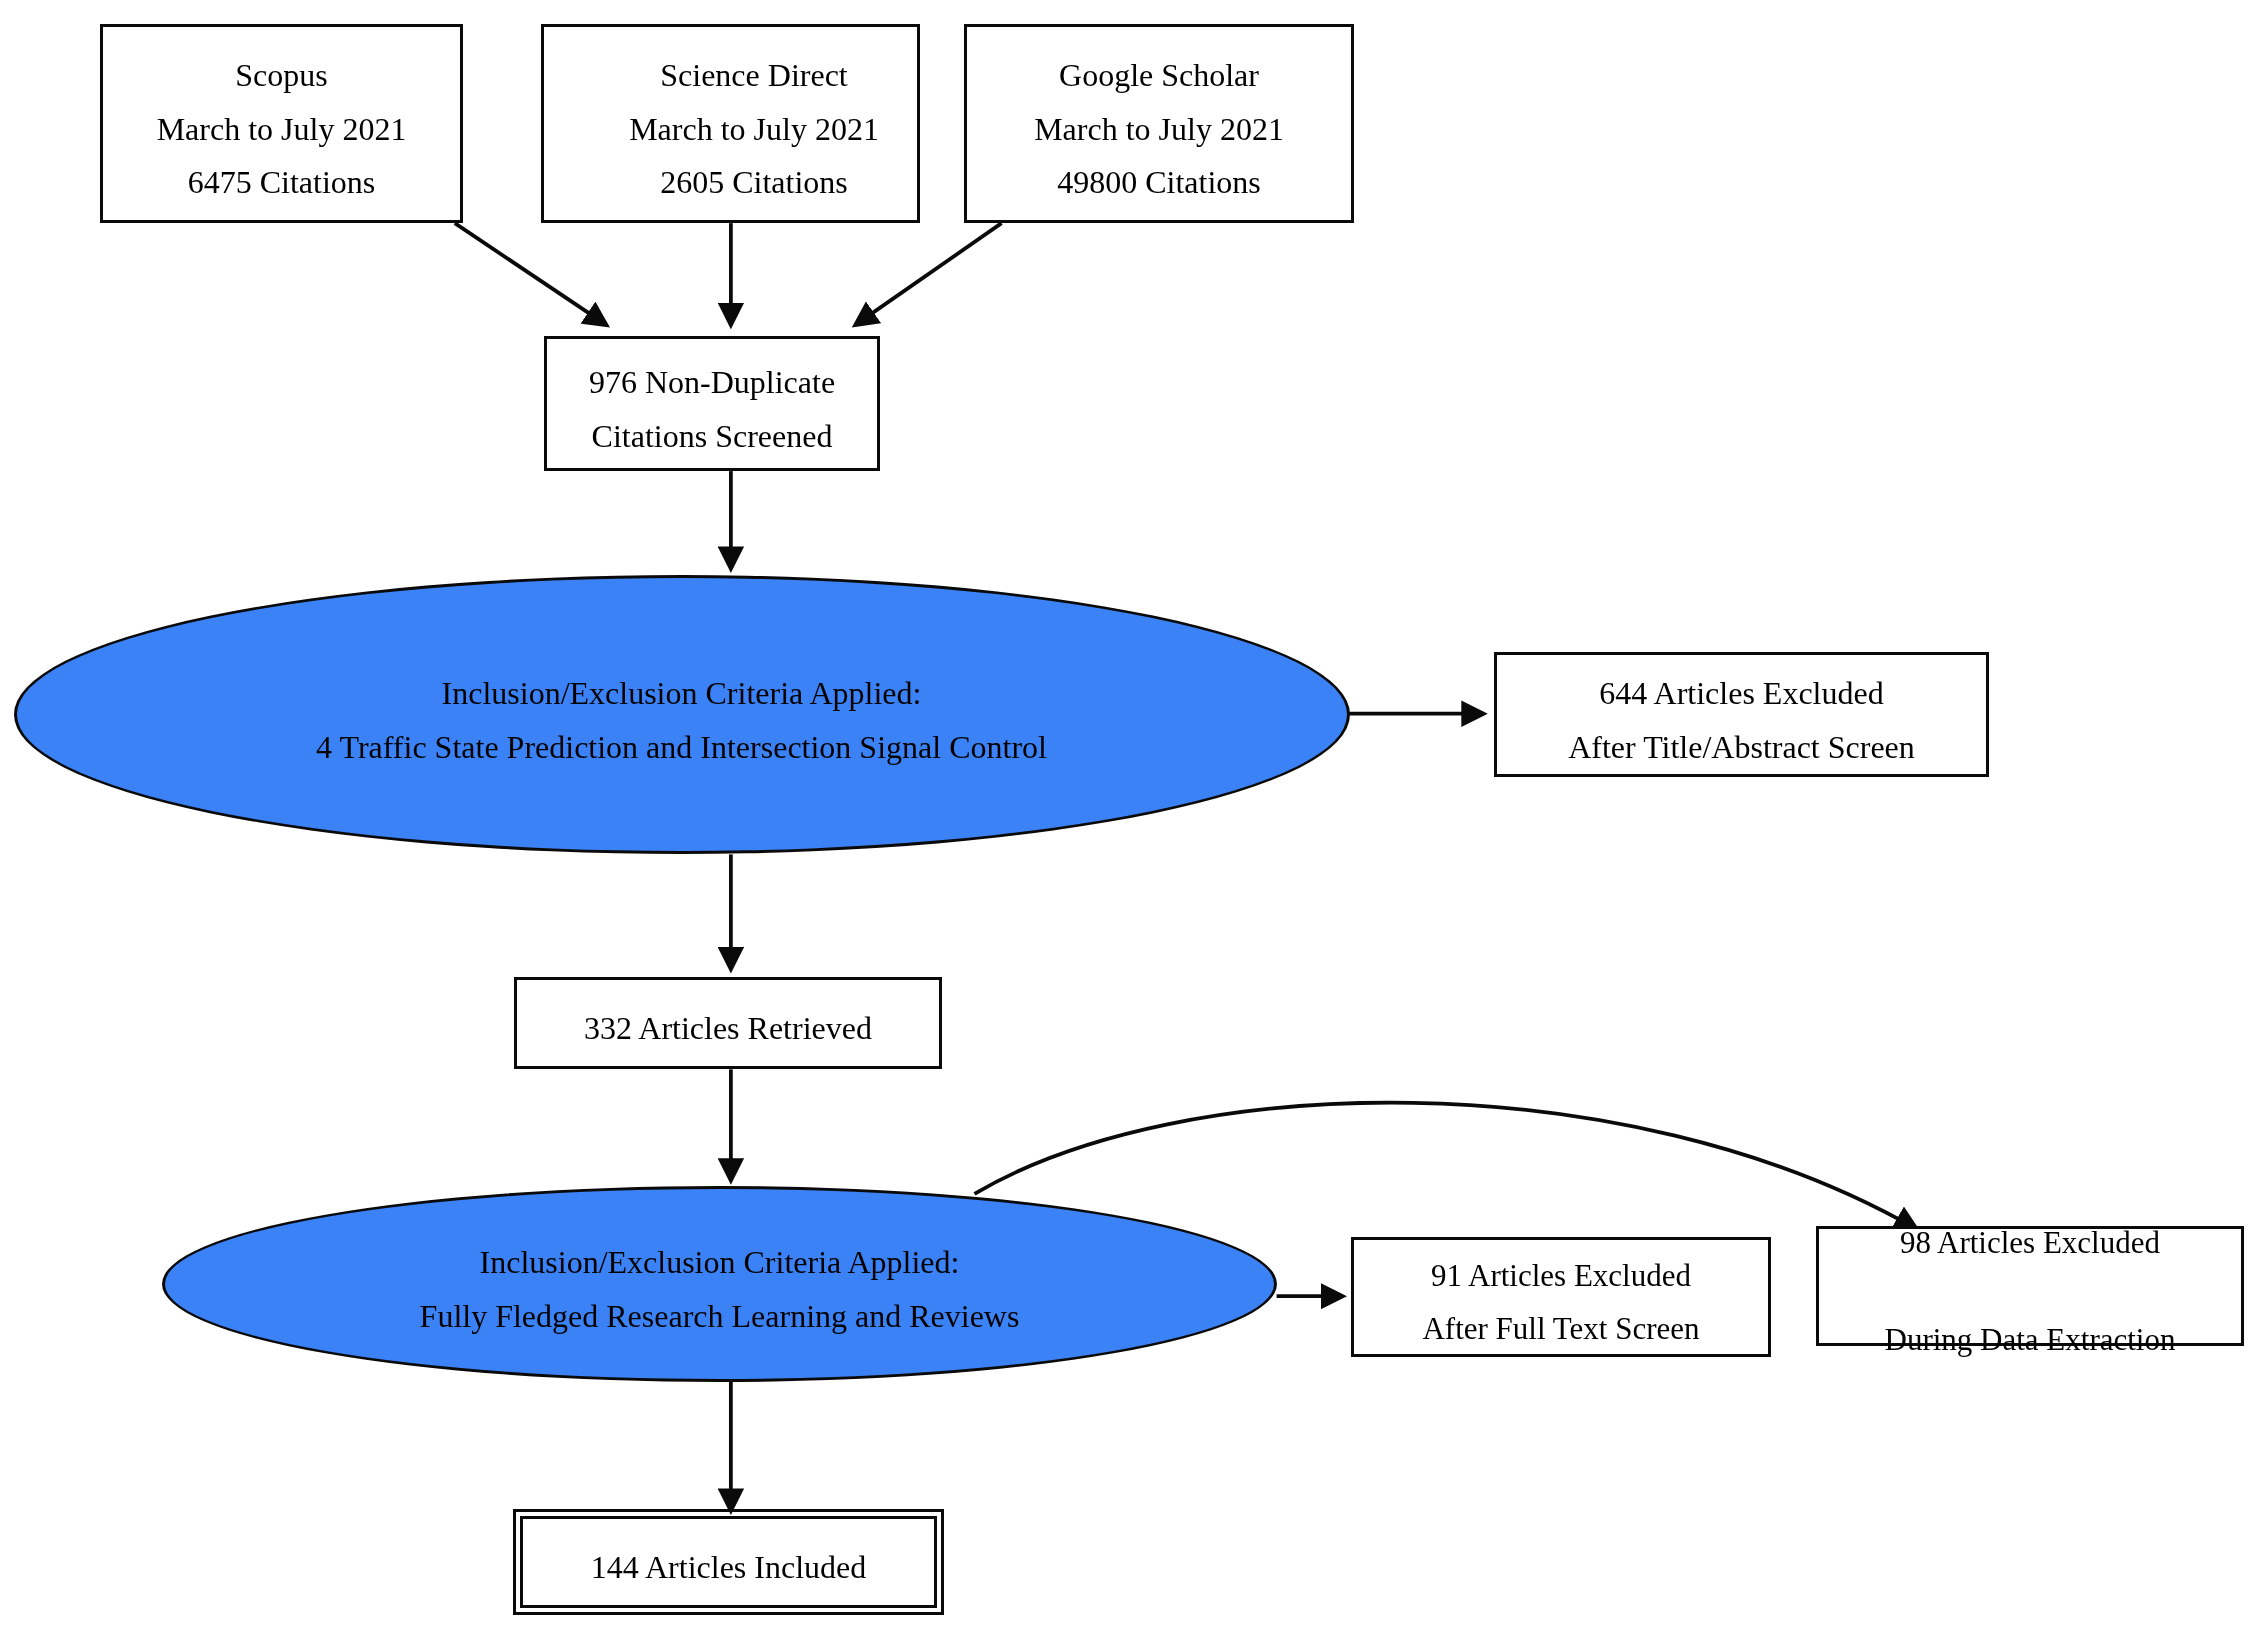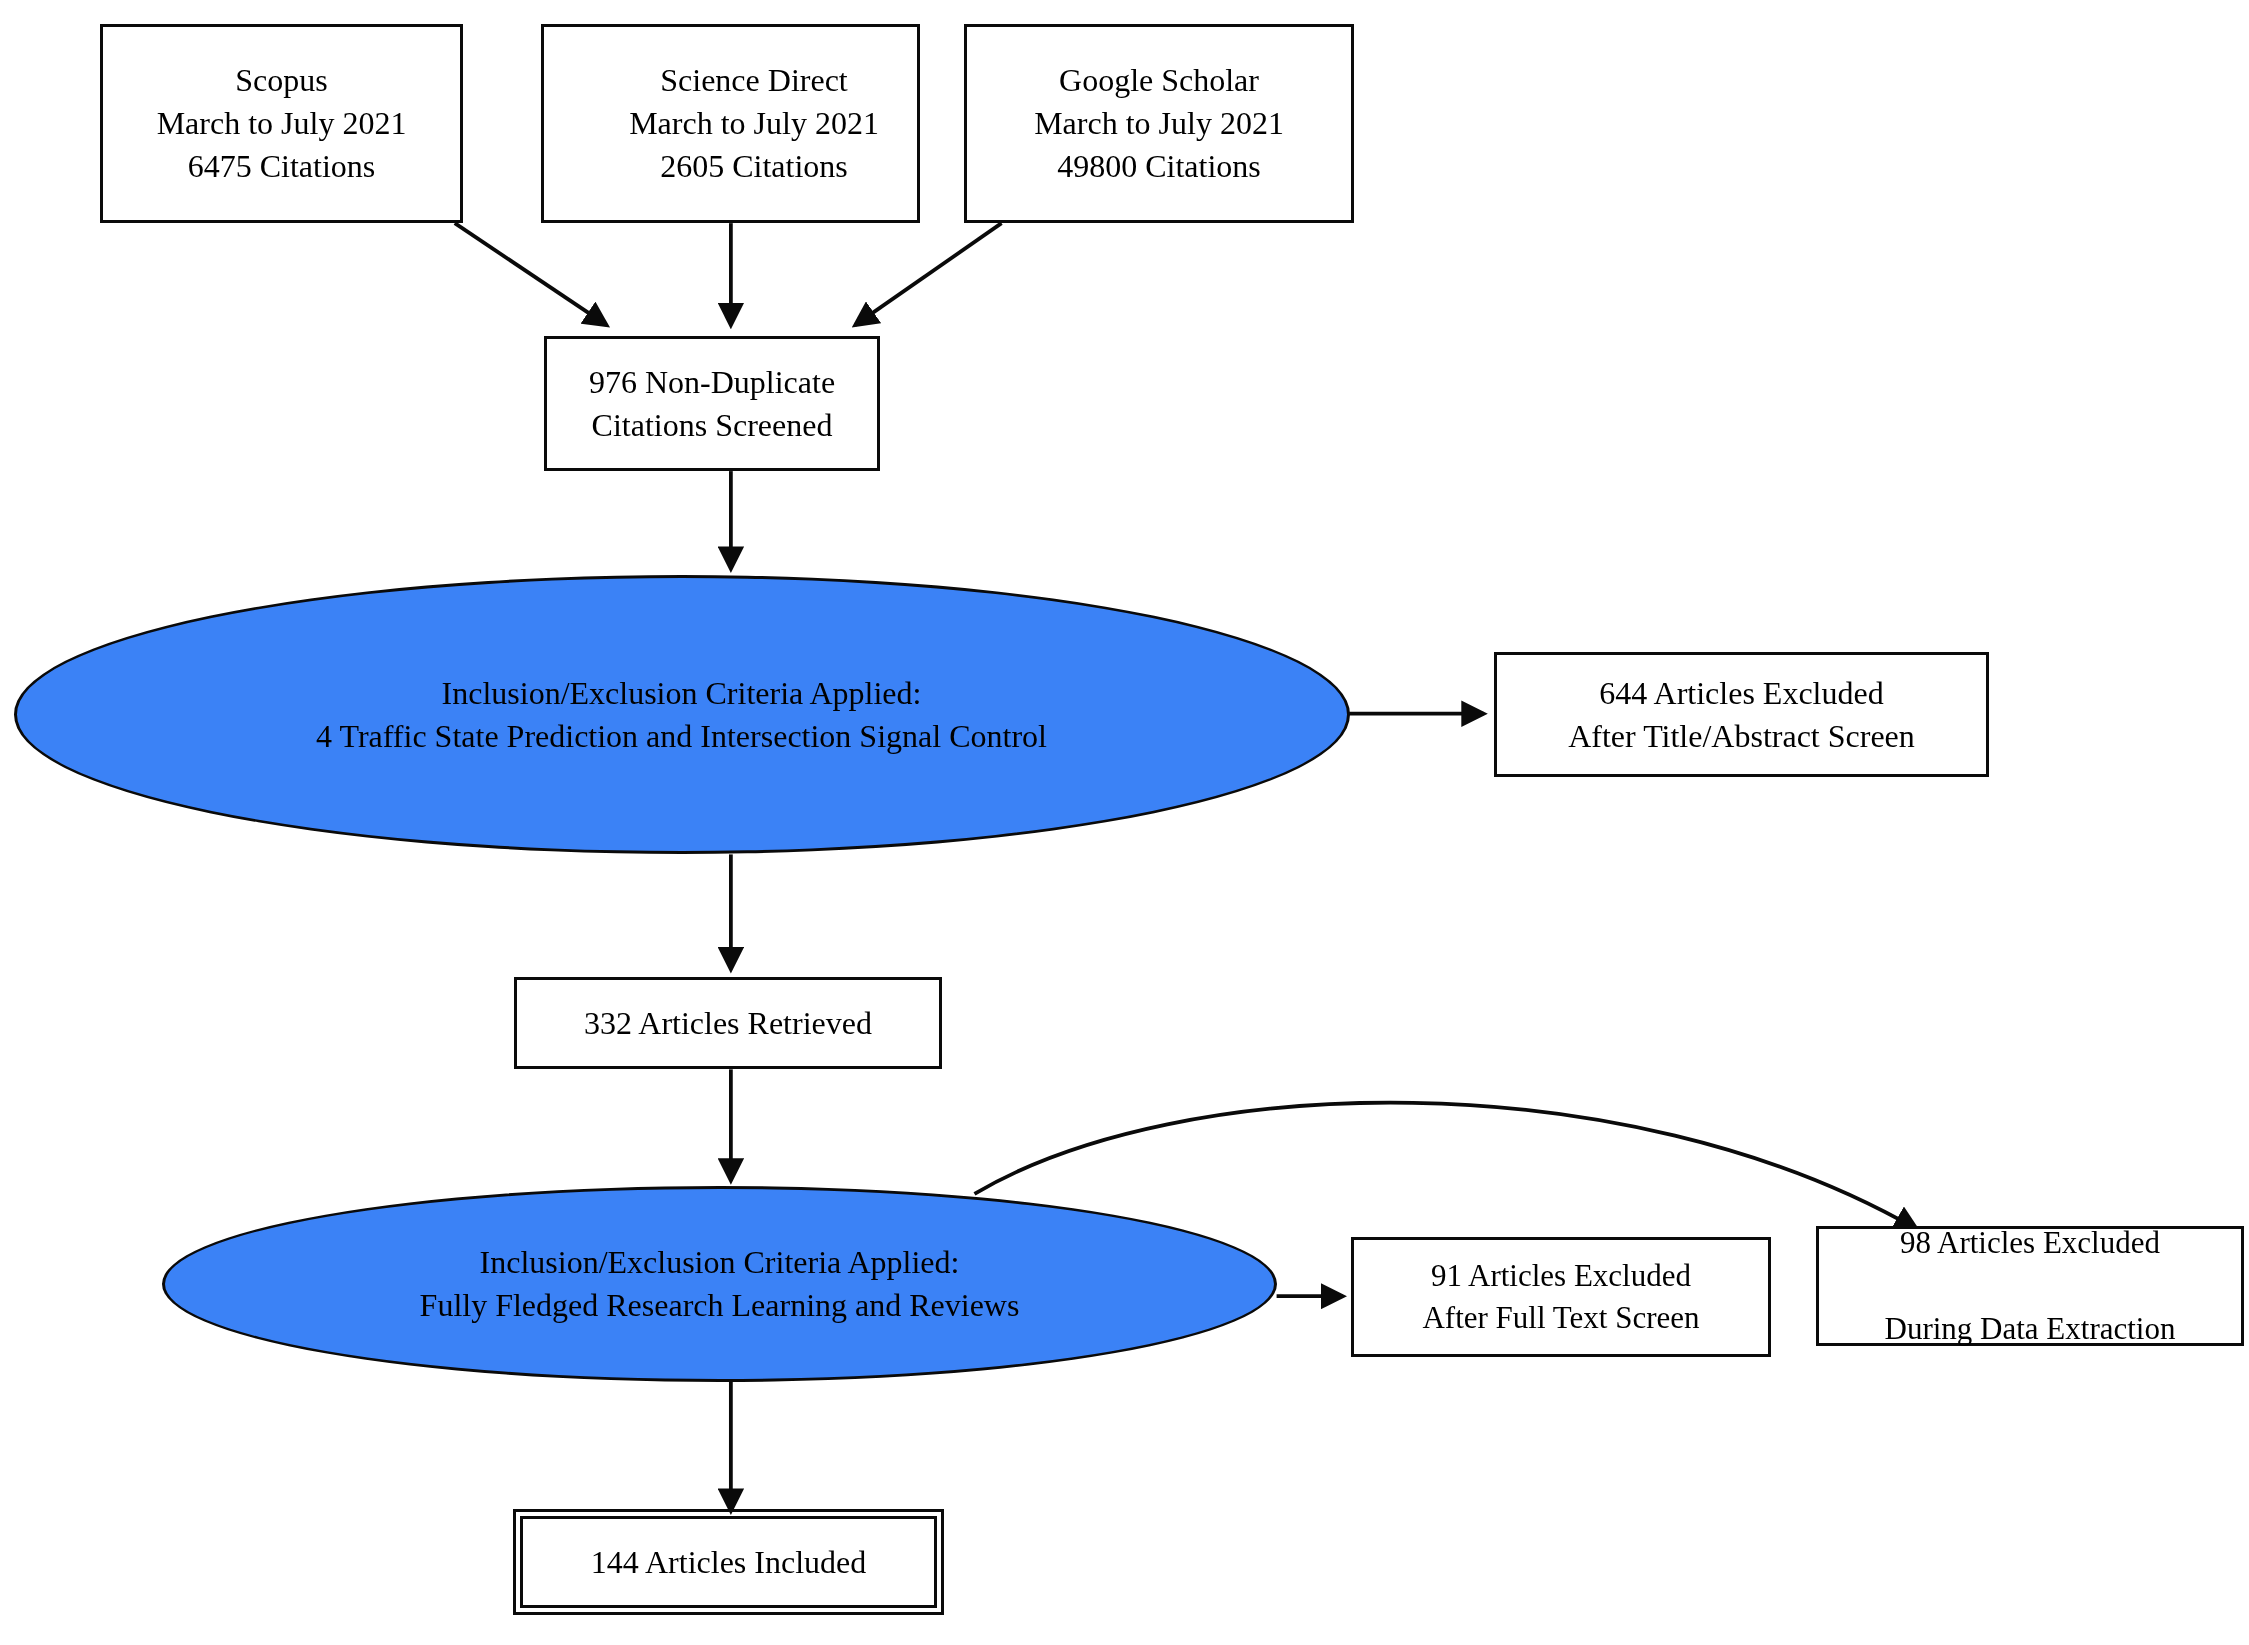--- a/index.html
+++ b/index.html
@@ -46,20 +46,21 @@
   .ellipse {
     border: 3.2px solid #0a0a0a;
     border-radius: 50%;
     background: #3b82f6;
   }
   .line {
     display: block;
     white-space: nowrap;
     line-height: 1.34;
     font-size: 32px;
+    margin-top: 11px;
   }
   .node.small .line { font-size: 31px; }
 </style>
 </head>
 <body>
 
 <div id="stage">
 
   <svg id="edges" viewBox="0 0 4156 3040" xmlns="http://www.w3.org/2000/svg">
     <defs>

